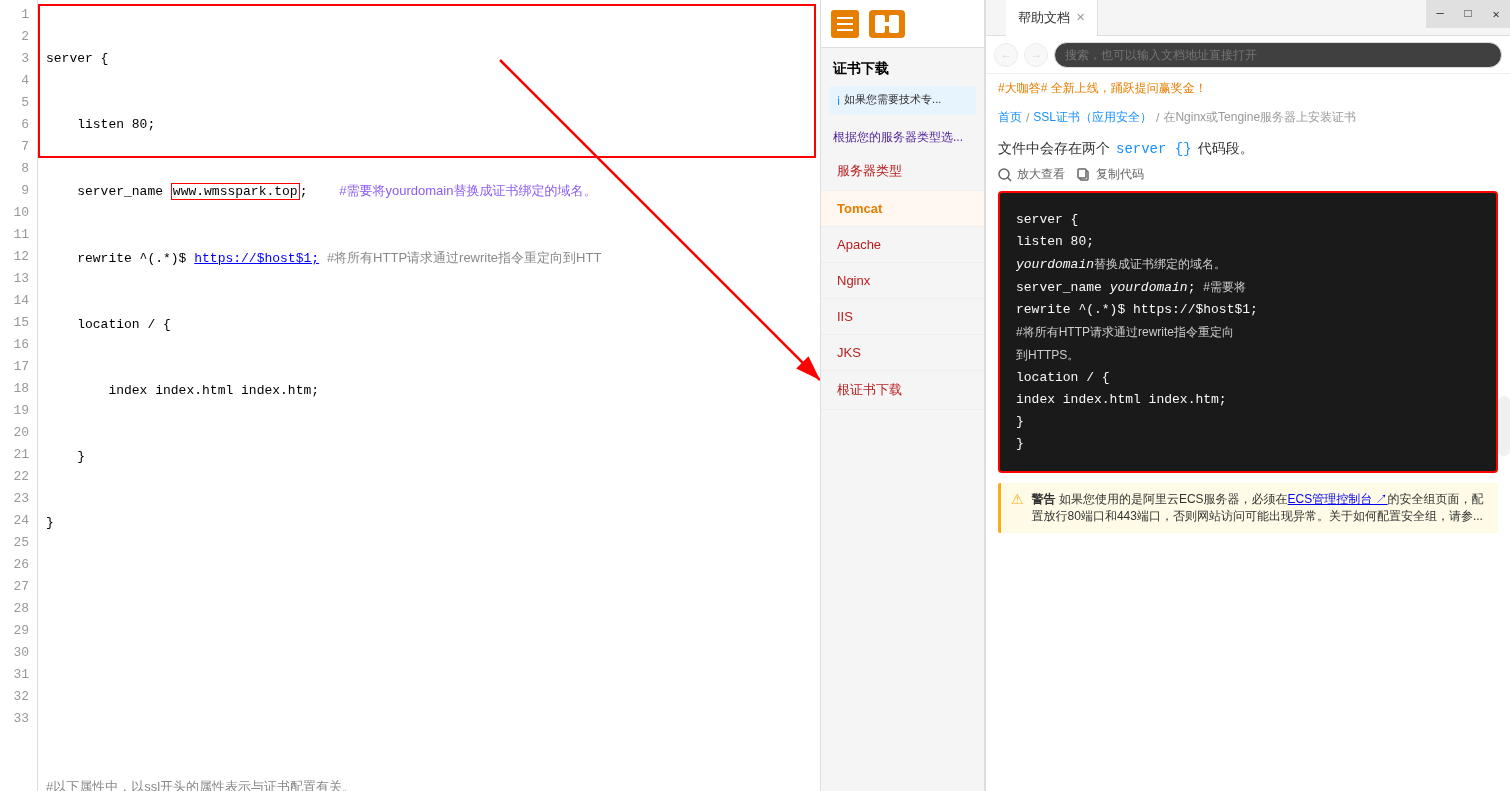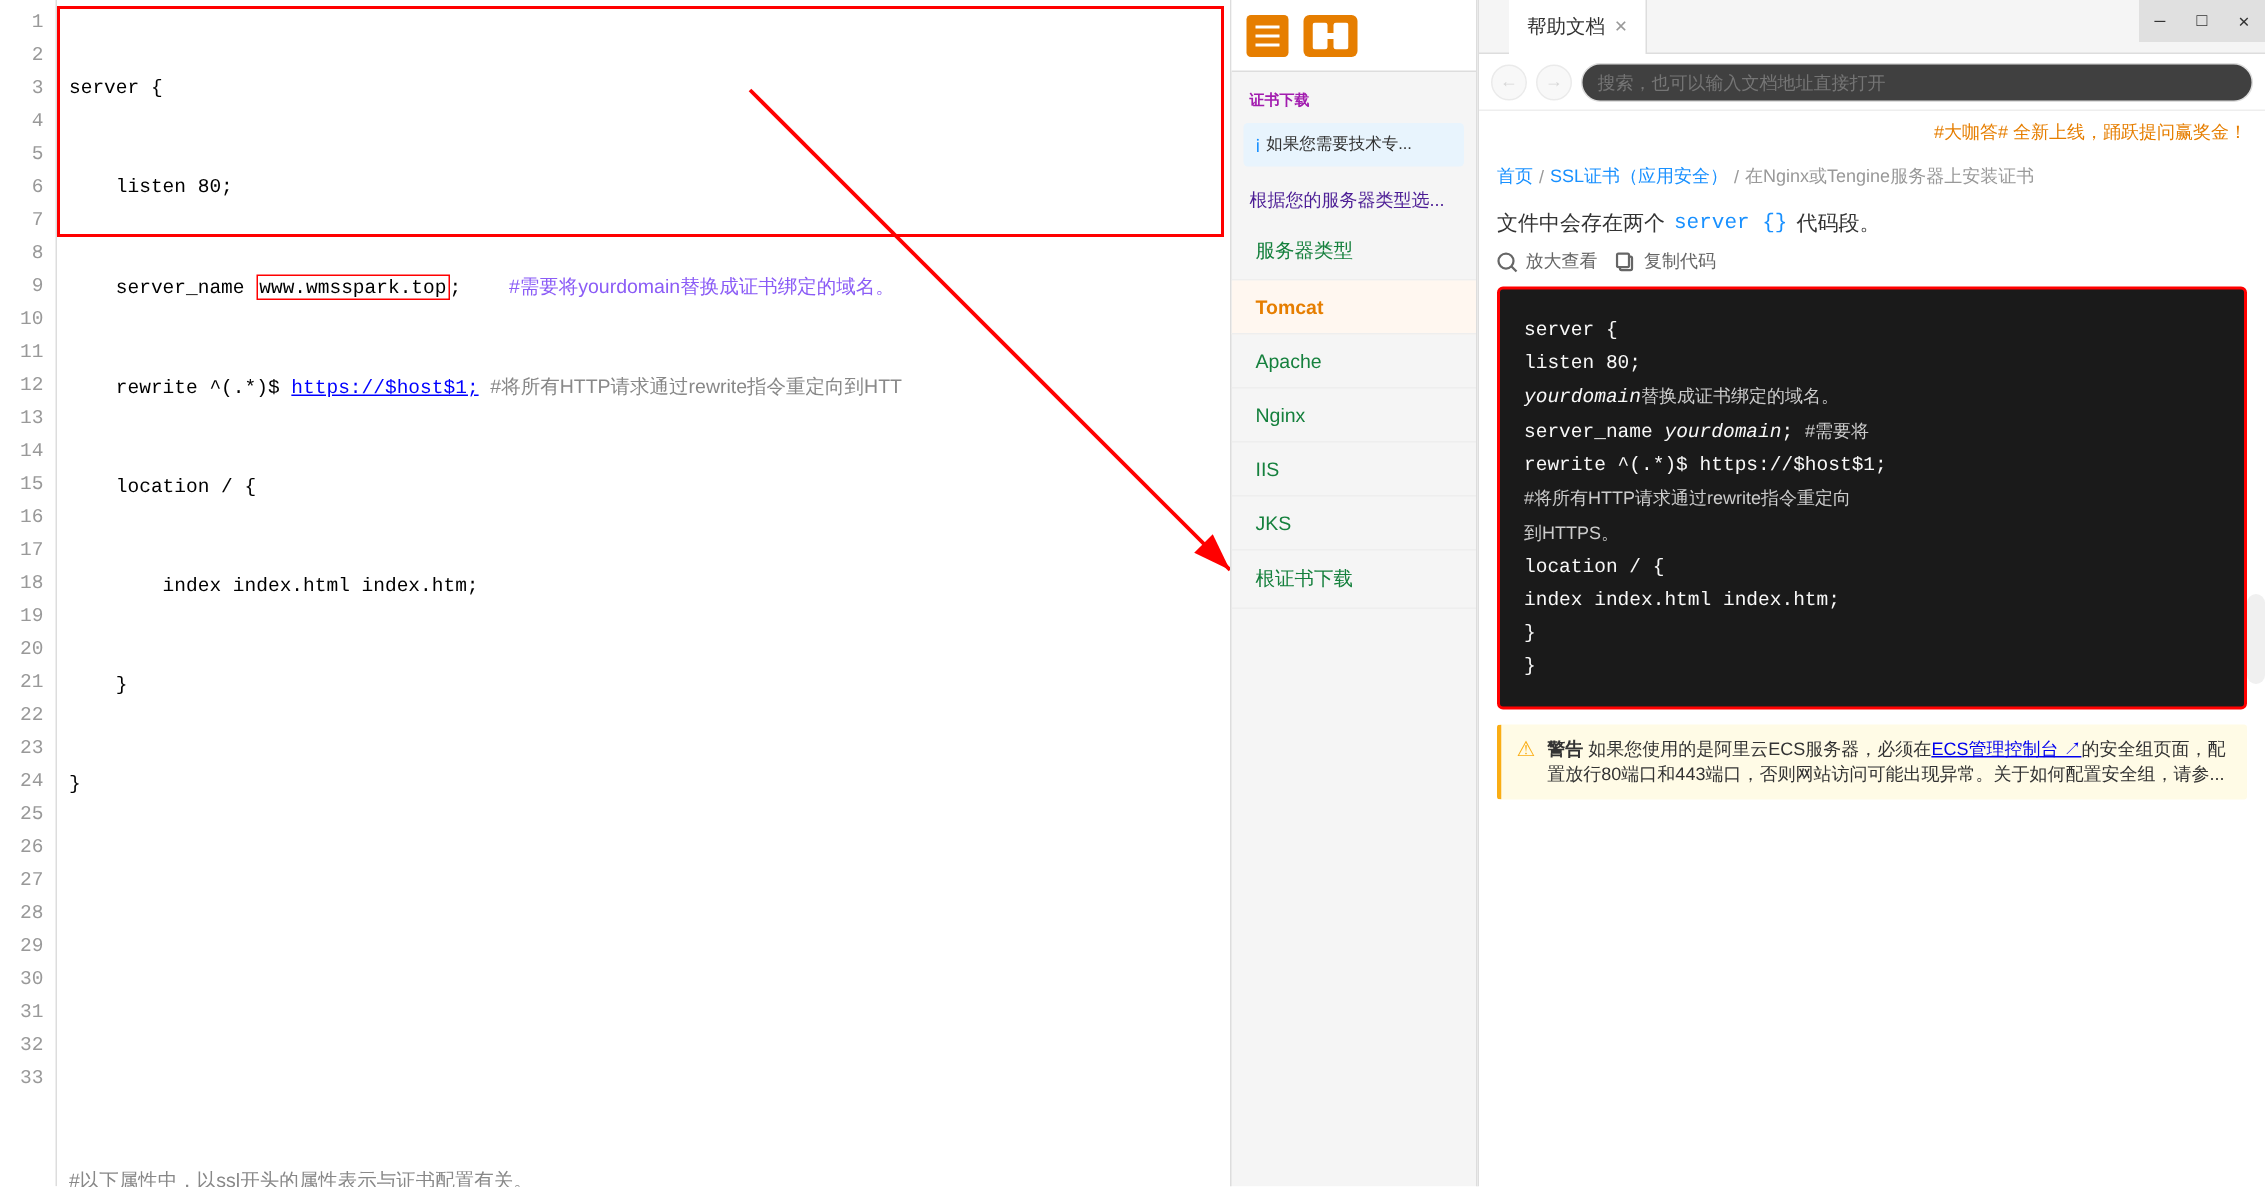--- a/index.html
+++ b/index.html
@@ -126,22 +126,22 @@
       display: flex;
       align-items: center;
       justify-content: center;
       color: white;
       font-size: 16px;
       font-weight: bold;
     }
 
     .section-title {
       padding: 12px 12px 8px;
-      font-size: 10px;
-      color: #a21caf;
+      font-size: 14px;
+      color: #000000;
       font-weight: bold;
       font-family: 'Microsoft YaHei', Arial, sans-serif;
     }
 
     .info-banner {
       background: #e8f4fd;
       margin: 0 8px 8px;
       padding: 6px 8px;
       font-size: 11px;
       color: #333;
@@ -166,21 +166,21 @@
     }
 
     .sidebar-menu {
       flex: 1;
       overflow-y: auto;
     }
 
     .sidebar-item {
       padding: 10px 16px;
       font-size: 13px;
-      color: #15803d;
+      color: #b91c1c;
       cursor: pointer;
       font-family: 'Microsoft YaHei', Arial, sans-serif;
       border-bottom: 1px solid #eee;
     }
 
     .sidebar-item.active {
       color: #e67e00;
       font-weight: bold;
       background: #fff7f0;
     }
@@ -285,21 +285,20 @@
 
     .breadcrumb span {
       color: #999;
     }
 
     .promo-banner {
       padding: 6px 12px;
       font-size: 12px;
       color: #e67e00;
       font-family: 'Microsoft YaHei', Arial, sans-serif;
-      text-align: right;
     }
 
     .main-content {
       flex: 1;
       padding: 8px 12px;
       overflow-y: auto;
       position: relative;
     }
 
     .content-title {

